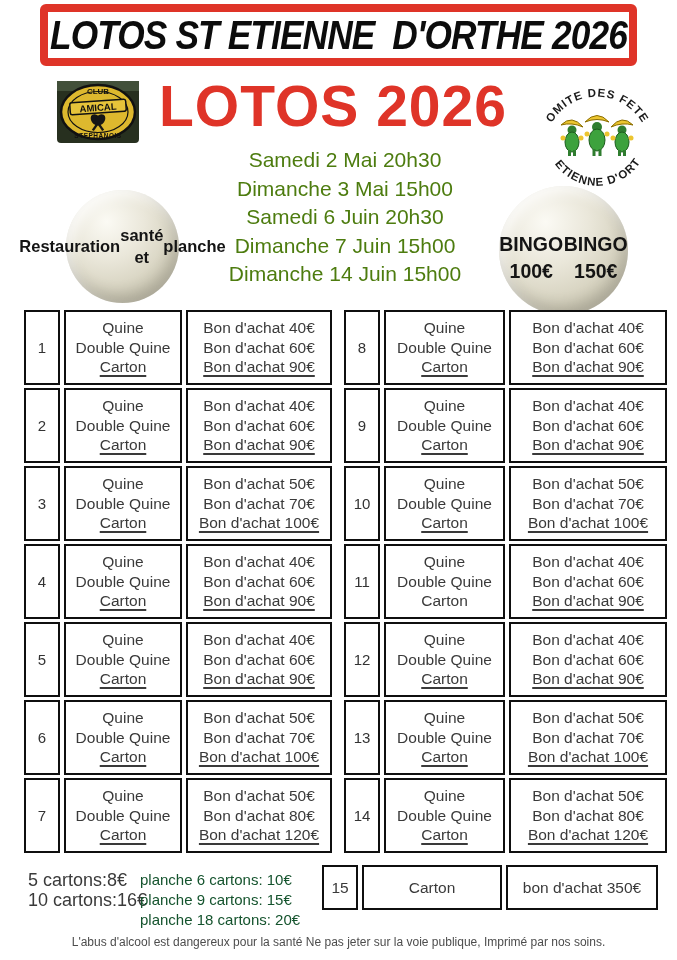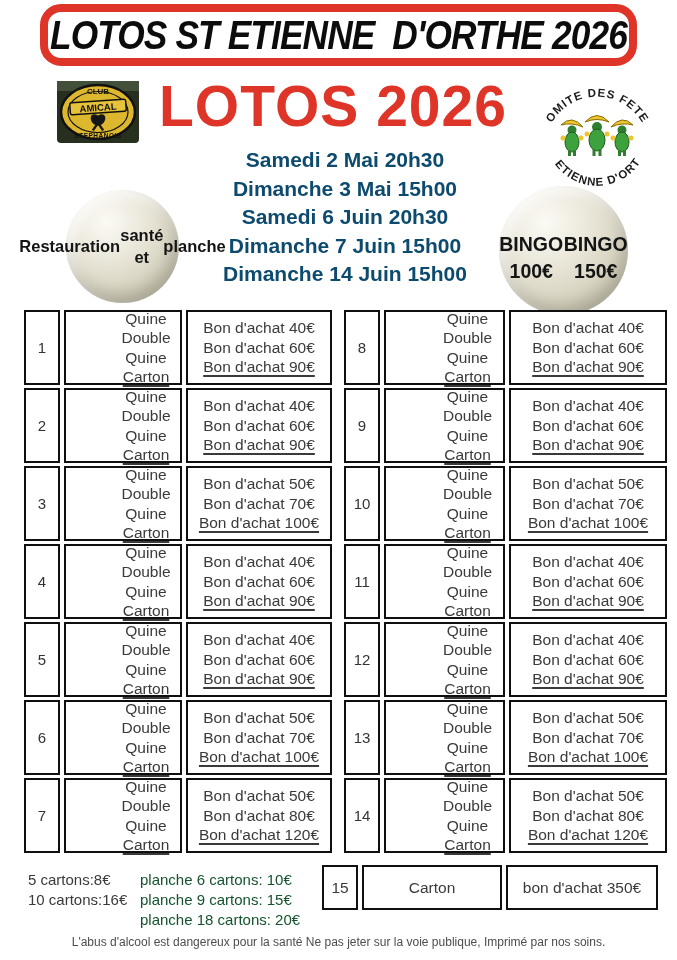--- a/index.html
+++ b/index.html
@@ -1,65 +1,65 @@
 <!DOCTYPE html>
 <html style="--accent: #df3428;"><head>
 <meta charset="utf-8">
 <style>
   html,body{margin:0;padding:0;background:#ffffff;}
   .page{position:relative;width:677px;height:960px;background:#fff;overflow:hidden;
         font-family:"Liberation Sans",sans-serif;color:#222;}
 
   
   .banner{position:absolute;left:40px;top:4px;width:597px;height:62px;
-          border:8px solid var(--accent,#e23428);border-radius:21px;box-sizing:border-box;
+          border:8px solid var(--accent,#e23428);border-radius:6px;box-sizing:border-box;
           display:flex;align-items:center;justify-content:center;background:#fff;}
   .banner-text{font-style:italic;font-weight:bold;font-size:41px;color:#0c0c0c;
                white-space:pre;transform:scaleX(.86);letter-spacing:-1px;}
 
   
   .club-logo{position:absolute;left:57px;top:81px;}
   .big-title{position:absolute;left:138px;top:72px;width:390px;height:68px;
              display:flex;align-items:center;justify-content:center;
              font-weight:bold;font-size:57px;letter-spacing:1px;color:var(--accent,#d9342b);}
   .fetes-logo{position:absolute;left:526px;top:72px;}
 
   
   .dates{position:absolute;left:175px;top:146px;width:340px;text-align:center;
-         font-weight:bold;font-size:21px;line-height:28.6px;color:#0c4a6e;}
+         font-weight:normal;font-size:21px;line-height:28.6px;color:#4d7c0f;}
 
   
   .ball{position:absolute;border-radius:50%;
         background:radial-gradient(circle at 36% 28%, #fbfaf4 0%, #eae7da 35%, #d2ceba 70%, #b9b5a2 100%);
         box-shadow:inset -5px -9px 14px rgba(0,0,0,.16), inset 5px 7px 12px rgba(255,255,255,.75);
         display:flex;flex-direction:row;align-items:center;justify-content:center;
         text-align:center;font-weight:bold;color:#141414;}
   .ball-restauration{left:66px;top:190px;width:113px;height:113px;font-size:16.5px;line-height:21.5px;}
   .ball-bingo{left:499px;top:186px;width:129px;height:129px;font-size:19.5px;line-height:27px;padding-top:14px;box-sizing:border-box;}
 
   
   .prize-table{position:absolute;left:24px;top:310px;}
   .trow{display:flex;gap:4px;margin-bottom:3px;height:75px;}
   .cell{border:2.5px solid #0f0f0f;background:#fff;box-sizing:border-box;
         display:flex;flex-direction:column;align-items:center;justify-content:center;
         font-size:15.5px;line-height:19.5px;color:#3a3a3a;text-align:center;}
   .c-num{width:36px;flex:none;font-size:15px;color:#333;}
-  .c-games{width:118px;flex:none;padding-left:46px;}
+  .c-games{width:118px;flex:none;}
   .c-prizes{width:146px;flex:none;}
   .right-half{margin-left:8px;}
   .c-games-r{width:121px;}
   .c-prizes-r{width:158px;}
   .u{text-decoration:underline;text-underline-offset:3px;text-decoration-thickness:1.5px;}
 
   
   .row-15{position:absolute;left:322px;top:865px;display:flex;gap:4px;height:45px;}
   .c15-num{width:36px;}
   .c15-games{width:140px;}
   .c15-prizes{width:152px;}
-  .pricing-col-1{position:absolute;left:28px;top:870px;font-size:15px;line-height:20px;color:#3a3a3a;}
+  .pricing-col-1{position:absolute;left:28px;top:870px;font-size:18px;line-height:20px;color:#3a3a3a;}
   .pricing-col-2{position:absolute;left:140px;top:870px;font-size:15px;line-height:20px;color:#14532d;}
 
   .footer{position:absolute;left:0;top:935px;width:677px;text-align:center;
           font-size:12px;color:#4d4d4d;}
 </style>
 </head>
 <body>
 
 <div class="page">
 

